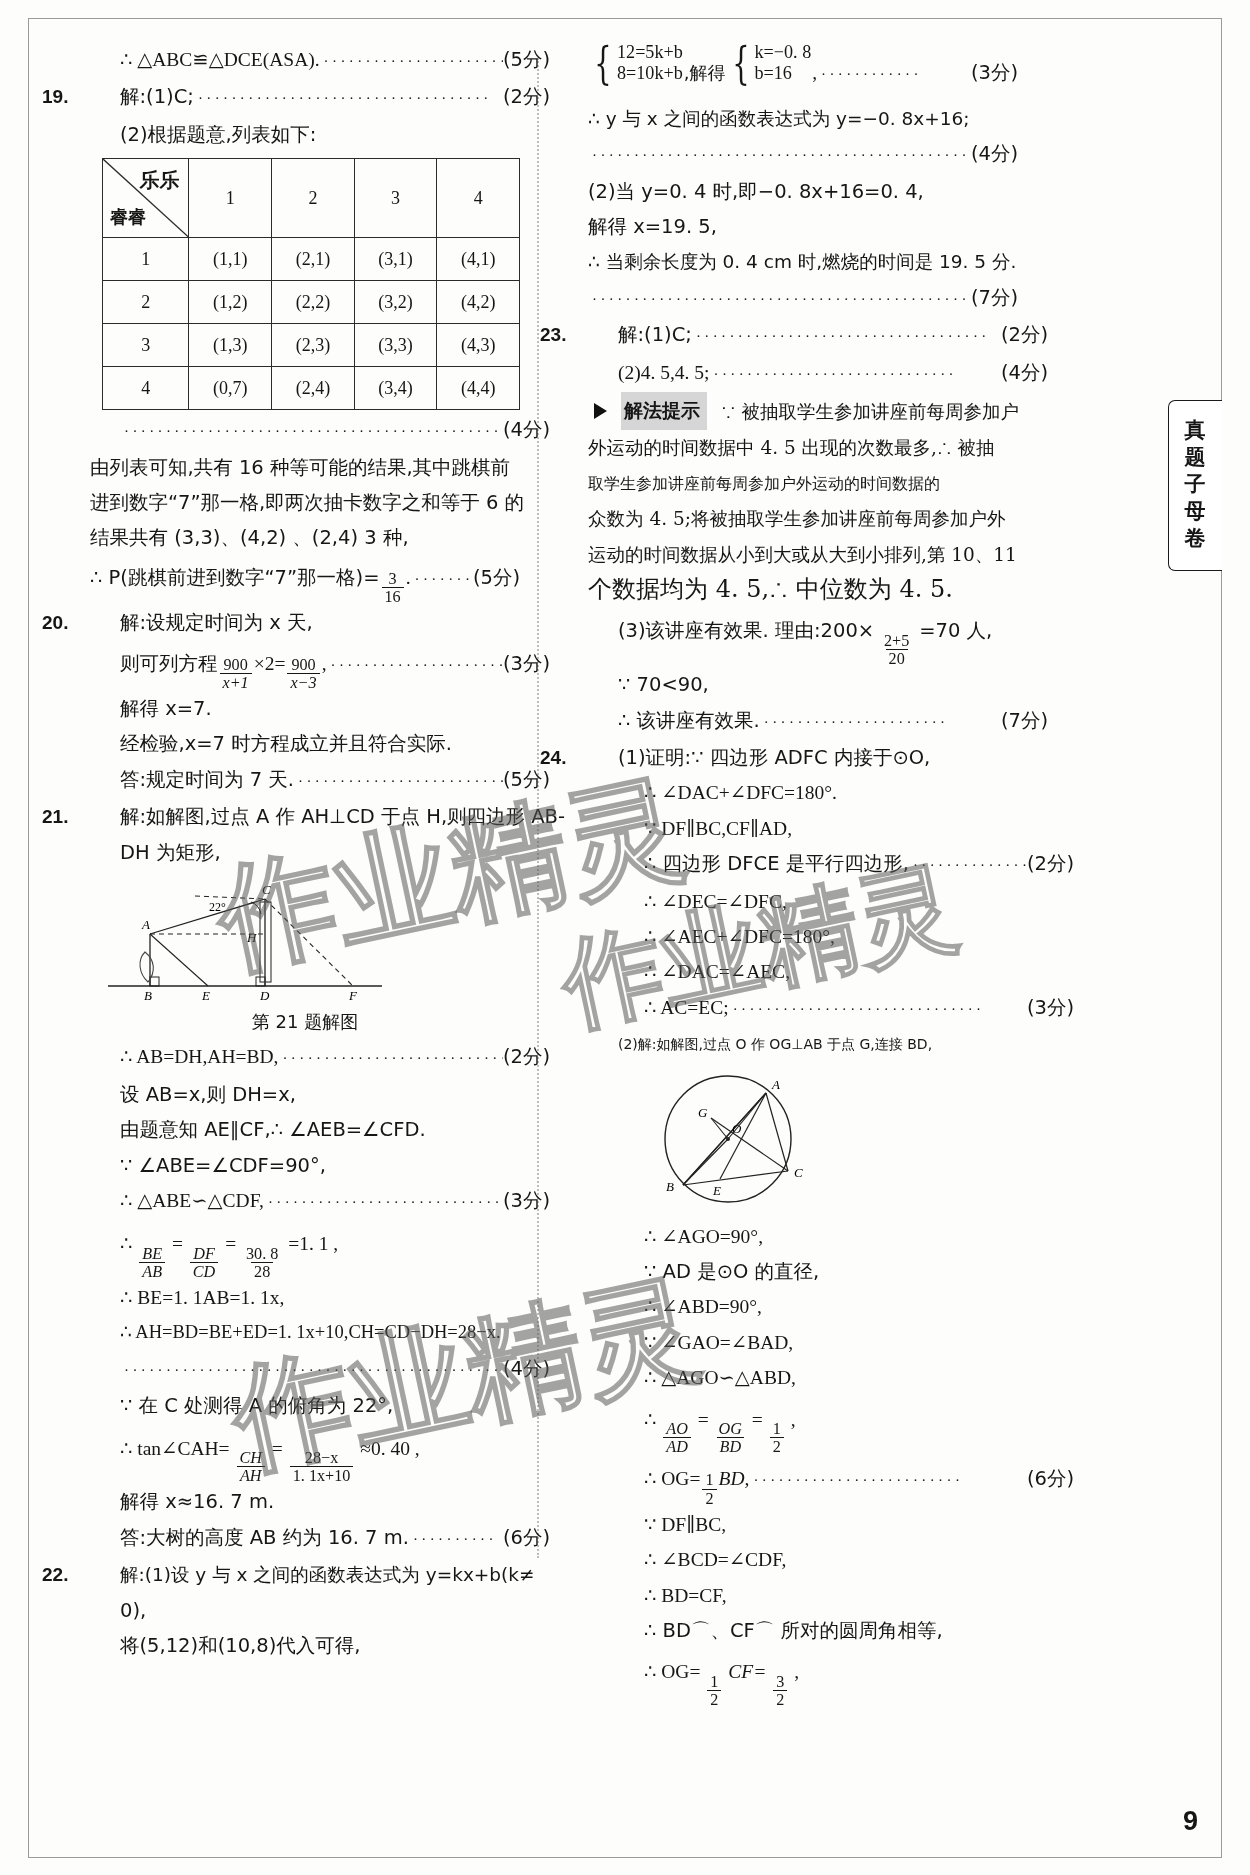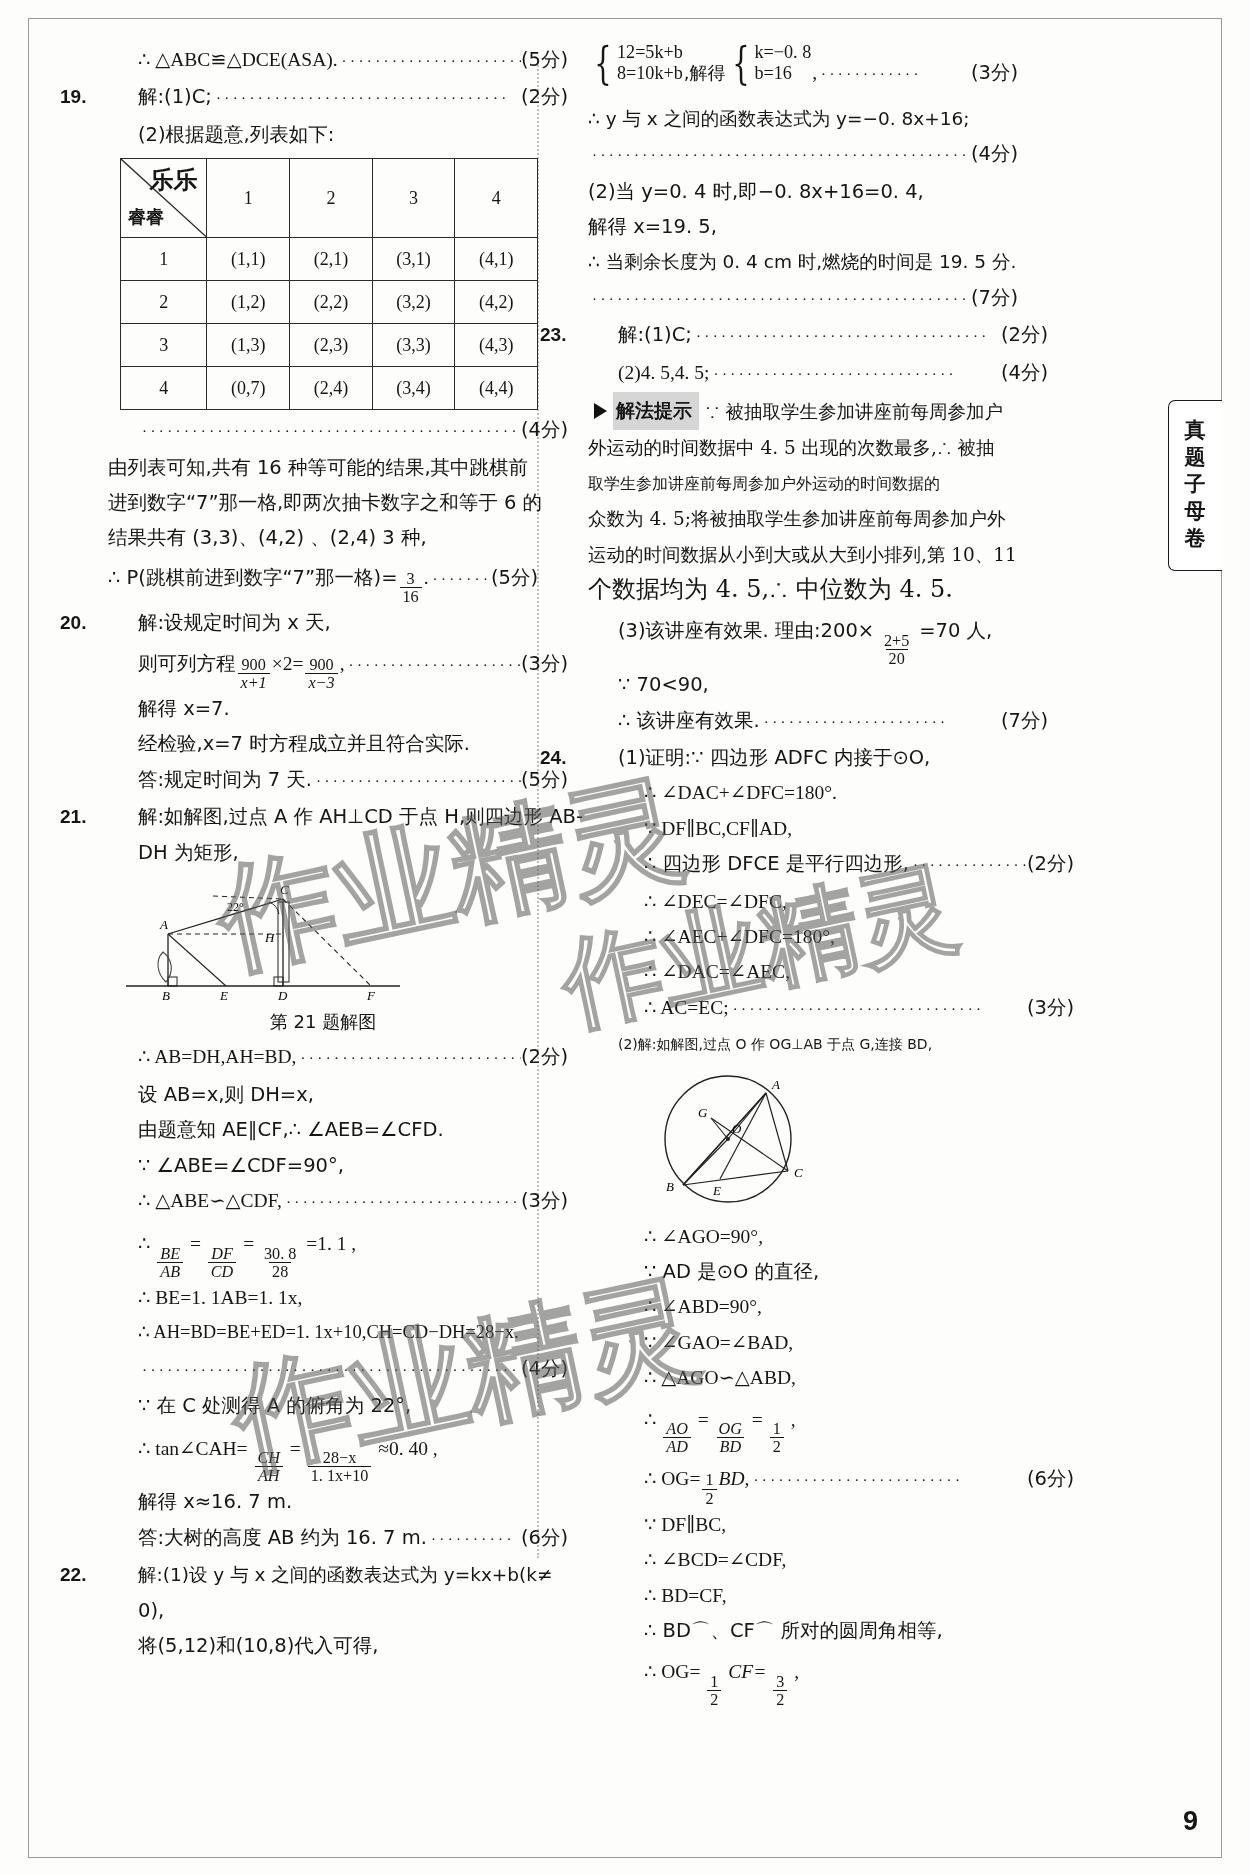--- a/index.html
+++ b/index.html
@@ -18,21 +18,21 @@
     position:absolute;left:28px;top:18px;width:1194px;height:1840px;
     border:1px solid #9a9a9a;
     box-sizing:border-box;
   }
 
   
   .col{
     position:absolute;top:42px;width:430px;
     font-size:19.5px;line-height:35.4px;
   }
-  .col-left{left:108px;}
+  .col-left{left:90px;}
   .col-right{left:588px;}
   .col-divider{
     position:absolute;left:537px;top:58px;
     width:0;height:1500px;
     border-left:2px dotted #bdbdbd;
   }
 
   .ln{position:relative;white-space:nowrap;}
   .ind1{padding-left:30px;}
   .ind2{padding-left:56px;}
@@ -65,32 +65,32 @@
   table.t19{border-collapse:collapse;font-size:18px;}
   table.t19 td{
     border:1px solid #2b2b2b;
     text-align:center;
     height:40px;
     font-family:"Liberation Serif",serif;
   }
   table.t19 td.hdr{width:96px;height:78px;position:relative;padding:0;}
   table.t19 td.c{width:86px;}
   .diag{position:absolute;left:0;top:0;width:100%;height:100%;}
-  .hdr .top{position:absolute;right:9px;top:4px;font-size:24px;font-weight:bold;
+  .hdr .top{position:absolute;right:9px;top:4px;font-size:20px;font-weight:bold;
             font-family:"DejaVu Sans",sans-serif;}
   .hdr .bot{position:absolute;left:7px;bottom:3px;font-size:18px;font-weight:bold;
             font-family:"DejaVu Sans",sans-serif;}
 
   
   .fig{text-align:center;margin:4px 0 2px 0;}
   .figcap{text-align:center;font-size:18px;margin-top:-2px;
           font-family:"DejaVu Sans",serif;}
 
   
-  .hintline{display:flex;align-items:center;gap:6px;}
+  .hintline{display:flex;align-items:center;gap:14px;}
   .tri{width:0;height:0;border-left:13px solid #111;
        border-top:8px solid transparent;border-bottom:8px solid transparent;}
   .hintlbl{background:#d6d6d6;font-weight:bold;font-size:19px;padding:1px 7px 2px 3px;
            font-family:"DejaVu Sans",sans-serif;}
   .kai{font-family:"DejaVu Serif",serif;font-style:normal;}
   .hintbody{font-size:19px;line-height:35.4px;}
   .hintbody .ln{font-family:"DejaVu Serif",serif;}
 
   
   .sidetab{

